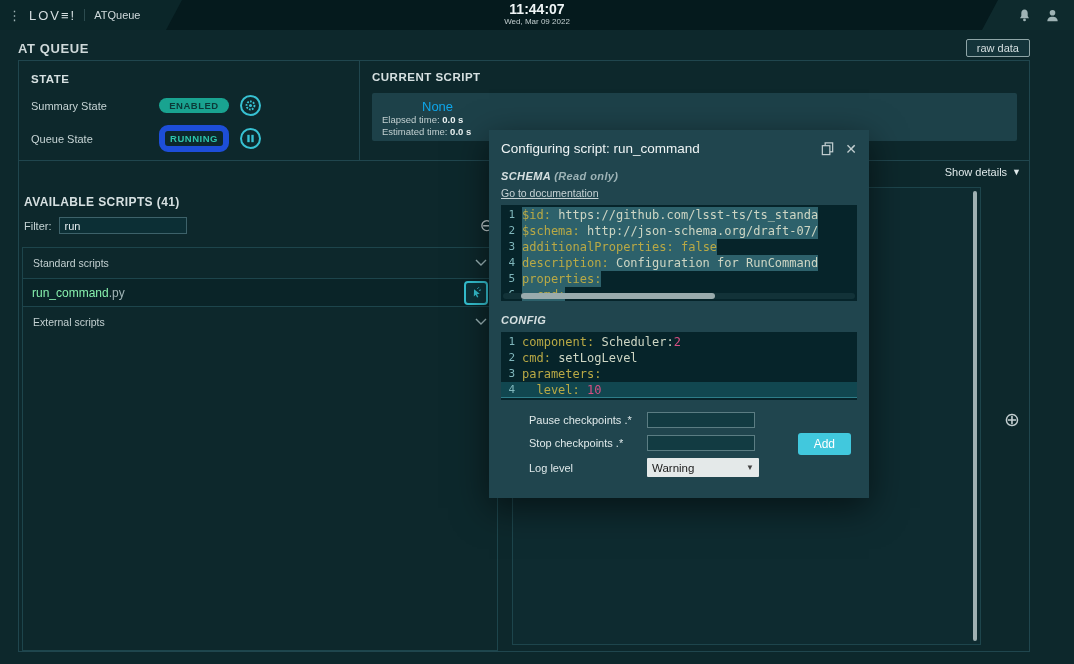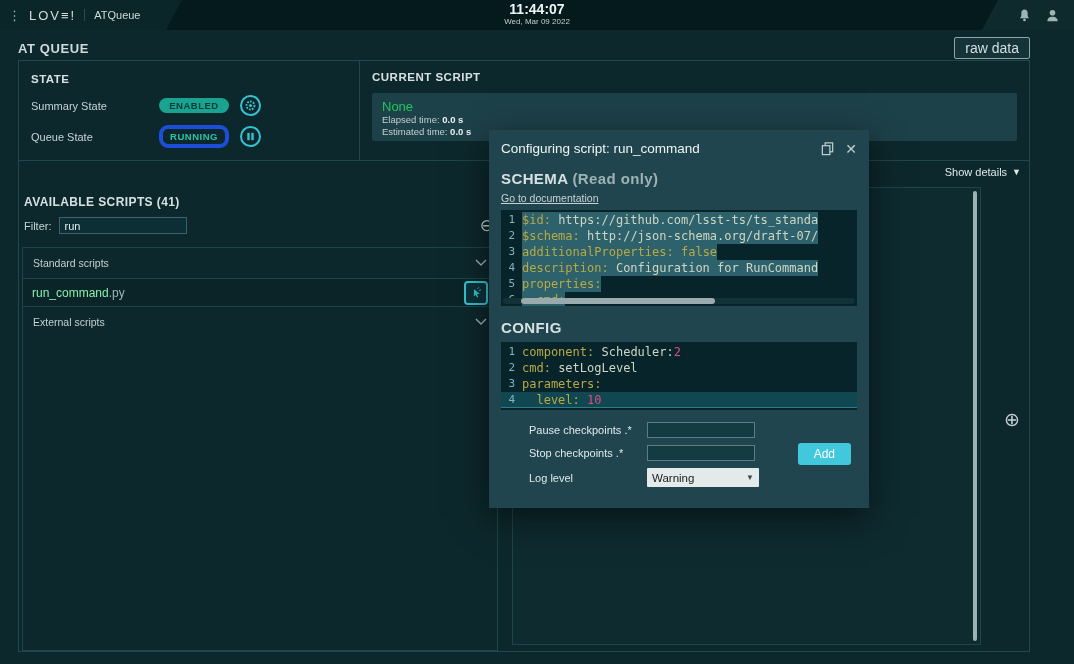--- a/index.html
+++ b/index.html
@@ -26,41 +26,41 @@
     position:absolute; right:0; top:0; height:30px; width:92px;
     background:#0e2a2d; clip-path:polygon(16px 0,100% 0,100% 100%,0 100%);
     display:flex; align-items:center; justify-content:flex-end; gap:13px; padding-right:14px;
   }
   .tb-icon { width:15px; height:15px; display:block; cursor:pointer; }
   
   .main { position:absolute; left:18px; top:36px; width:1012px; bottom:12px; }
   .page-head { display:flex; align-items:center; justify-content:space-between; height:24px; }
   .page-title { font-size:13px; font-weight:bold; letter-spacing:.6px; color:#cfd9da; }
   .raw-data-btn {
-    font-size:14px; color:#d5dfe0; background:#14343a; border:1px solid #8fa5a7;
+    font-size:11px; color:#d5dfe0; background:#14343a; border:1px solid #8fa5a7;
     border-radius:2px; padding:2px 10px; cursor:pointer; font-family:inherit;
   }
   .panel { position:absolute; left:0; right:0; top:24px; bottom:0; border:1px solid #20464e; display:flex; flex-direction:column; }
   .top-row { display:flex; border-bottom:1px solid #20464e; height:100px; }
   .state-section { width:340px; padding:12px 12px; flex-shrink:0; }
   .section-title { font-size:11.5px; font-weight:bold; letter-spacing:.5px; color:#d6e0e1; margin-bottom:10px; }
   .state-row { display:flex; align-items:center; margin-bottom:9px; }
   .state-label { width:128px; font-size:11px; color:#c6d4d5; }
   .badge { width:70px; text-align:center; font-size:9.5px; font-weight:bold; letter-spacing:.5px; padding:2px 0; border-radius:9px; }
   .badge-enabled { background:#19a390; color:#0b3a38; }
-  .badge-running { border:4px solid #1d4ed8; color:#2cc3ab; background:transparent; }
+  .badge-running { border:6px solid #1d4ed8; color:#2cc3ab; background:transparent; }
   .circle-btn {
     width:21px; height:21px; margin-left:11px; border-radius:50%;
     border:2px solid #37c1d2; background:transparent; display:flex; align-items:center; justify-content:center;
     cursor:pointer; padding:0; flex-shrink:0;
   }
   .vdiv { width:1px; background:#20464e; }
   .current-section { flex:1; padding:10px 12px; }
   .cs-box { background:#1d4149; border-radius:2px; padding:6px 10px; height:48px; }
-  .cs-name { font-size:13px; color:#22c55e; line-height:15px; }
+  .cs-name { font-size:13px; color:#0ea5e9; line-height:15px;margin-left:40px; }
   .cs-time { font-size:9.5px; color:#c2d0d1; line-height:12px; }
   .cs-time b { color:#ecf3f3; }
   .details-row { height:22px; display:flex; align-items:center; justify-content:flex-end; gap:5px; padding:0 8px; font-size:11px; color:#dfe9ea; border-bottom:0; cursor:pointer; }
   .chev-glyph { font-size:9px; color:#dfe9ea; }
   .columns { flex:1; display:flex; padding:4px 0 0 3px; min-height:0; }
   
   .left-col { width:478px; display:flex; flex-direction:column; padding-right:2px; }
   .as-title { font-size:12px; font-weight:bold; letter-spacing:.4px; color:#d6e0e1; margin:8px 0 8px 2px; }
   .filter-row { display:flex; align-items:center; gap:7px; margin-left:2px; }
   .filter-row label { font-size:11px; color:#c6d4d5; }
@@ -89,21 +89,21 @@
   .plus-circle { position:absolute; right:9px; top:50%; transform:translateY(-50%); font-size:19px; color:#c3ced0; cursor:pointer; }
   
   .modal {
     position:absolute; left:489px; top:130px; width:380px; background:#20454e;
     box-shadow:0 10px 34px rgba(0,0,0,.55); padding:11px 12px 14px; z-index:10;
   }
   .modal-title-row { display:flex; align-items:center; }
   .modal-title { font-size:13.5px; color:#eef4f5; flex:1; }
   .copy-icon { width:15px; height:15px; margin-right:10px; cursor:pointer; display:block; }
   .close-icon { font-size:14px; color:#c2ced0; cursor:pointer; line-height:14px; }
-  .sec-head { margin-top:14px; font-size:15px; font-weight:bold; letter-spacing:.4px; color:#d6e0e1; }
+  .sec-head { margin-top:14px; font-size:11px; font-weight:bold; letter-spacing:.4px; color:#d6e0e1;font-style:italic; }
   .sec-head .readonly { font-weight:bold; color:#9db3b6; }
   .doc-link { display:inline-block; margin:5px 0 6px; font-size:10.5px; color:#c6d2d4; text-decoration:underline; cursor:pointer; }
   .code-block {
     background:#06242a; font-family:"DejaVu Sans Mono", monospace; font-size:12px;
     position:relative; overflow:hidden; padding-top:2px;
   }
   .code-schema { height:96px; }
   .code-config { margin-top:6px; padding-bottom:2px; }
   .code-line { display:flex; height:16px; line-height:16px; white-space:pre; }
   .code-line .ln { width:21px; text-align:right; padding-right:7px; color:#7fb6bb; font-size:11px; flex-shrink:0; }

